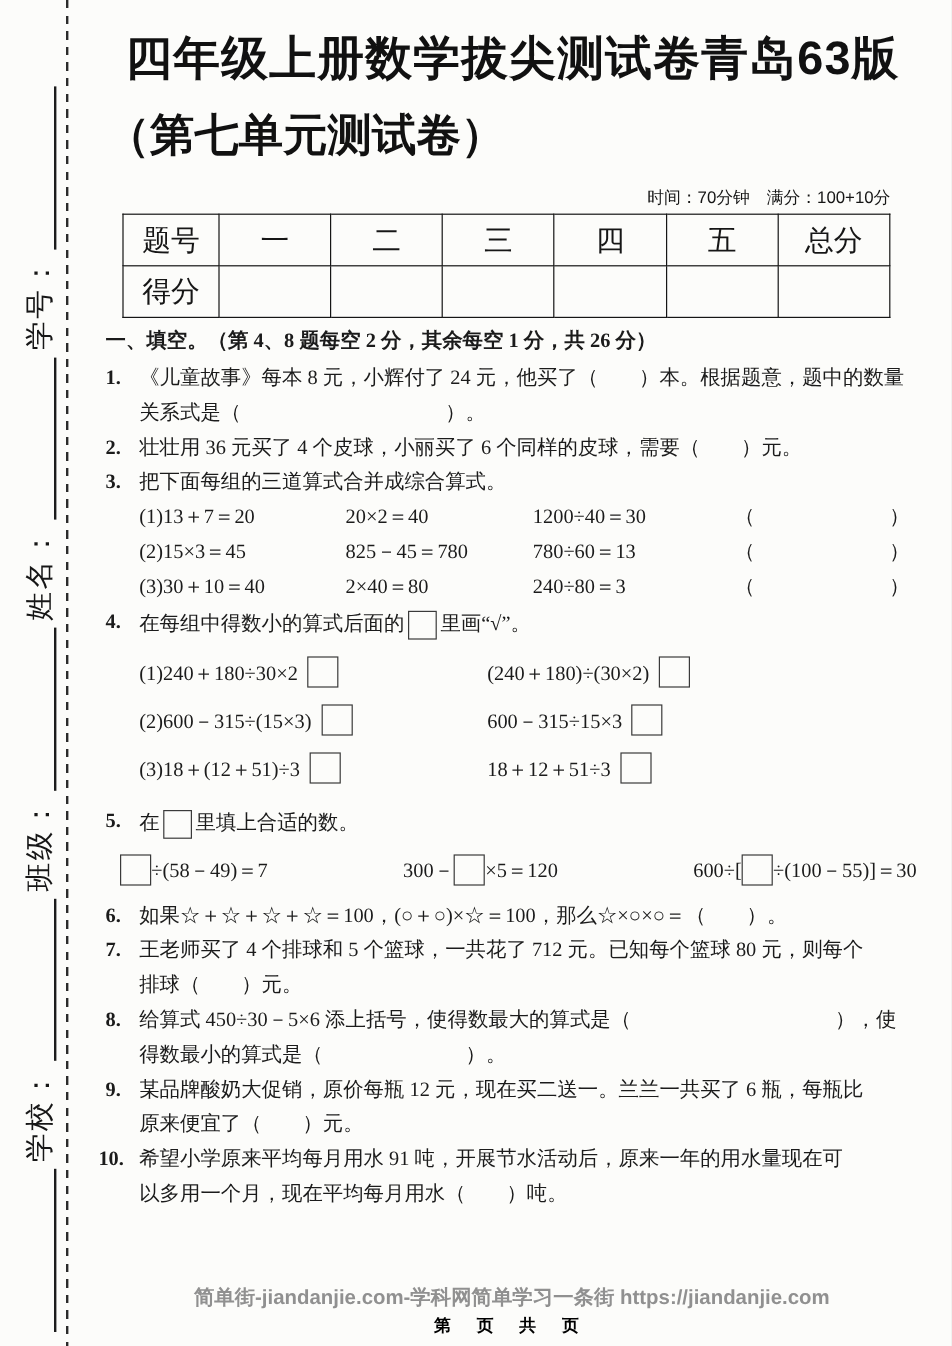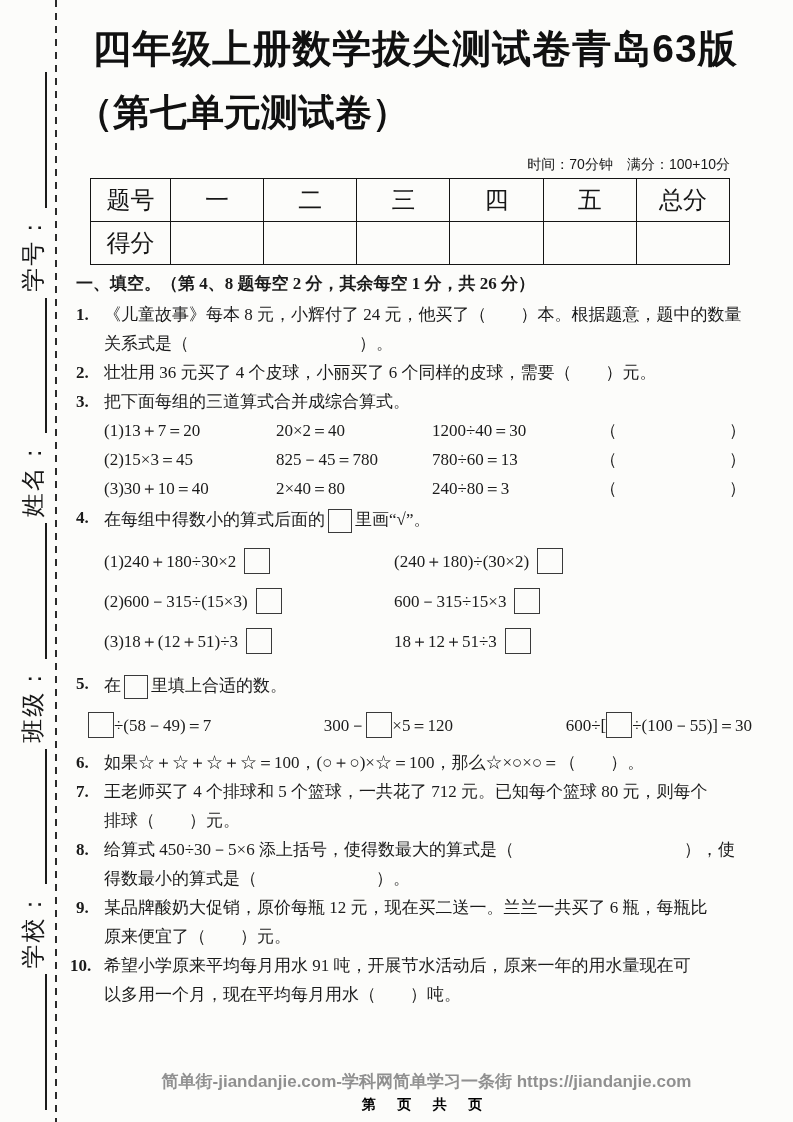--- a/index.html
+++ b/index.html
@@ -22,21 +22,21 @@
     position:absolute; left:12px; top:1116px;
     width:1050px; height:42px;
     transform:rotate(-90deg); transform-origin:0 0;
     display:flex; align-items:center; justify-content:space-between;
     font-size:24px; color:#161616;
   }
   .seal-label { white-space:nowrap; letter-spacing:2px; }
   .fill-line { flex:1 1 auto; min-width:70px; height:1.05em; border-bottom:2px solid #1c1c1c; margin:0 6px; }
 
   
-  .content { position:absolute; left:76px; top:0; width:678px; }
+  .content { position:absolute; left:88px; top:0; width:678px; }
 
   .title {
     margin:22px 0 0; text-align:center;
     font-family:"Liberation Sans","DejaVu Sans",sans-serif;
     font-weight:bold; font-size:39px; letter-spacing:1px; color:#111;
   }
   .subtitle {
     margin:12px 0 0; text-align:left;
     font-family:"Liberation Sans","DejaVu Sans",sans-serif;
     font-weight:bold; font-size:37px; color:#111;
@@ -71,21 +71,21 @@
 
   .q3row { display:flex; }
   .q3row .ca { width:172px; }
   .q3row .cb { width:156px; }
   .q3row .cc { width:168px; }
   .q3parens { flex:1; display:flex; justify-content:space-between; padding-right:8px; }
 
   .tall { line-height:33px; }
   .q4rows { margin-top:5px; }
   .q4row { display:flex; align-items:center; height:40px; }
-  .q4cell { display:flex; align-items:center; }
+  .q4cell { display:flex; align-items:flex-start; }
   .q4cell.left { width:290px; }
   .q4cell .box { margin-left:8px; }
 
   .q5row {
     display:flex; align-items:center; height:46px;
     margin-left:-16px; padding-right:2px;
     justify-content:space-between;
   }
   .eq { display:flex; align-items:center; white-space:nowrap; }
 

